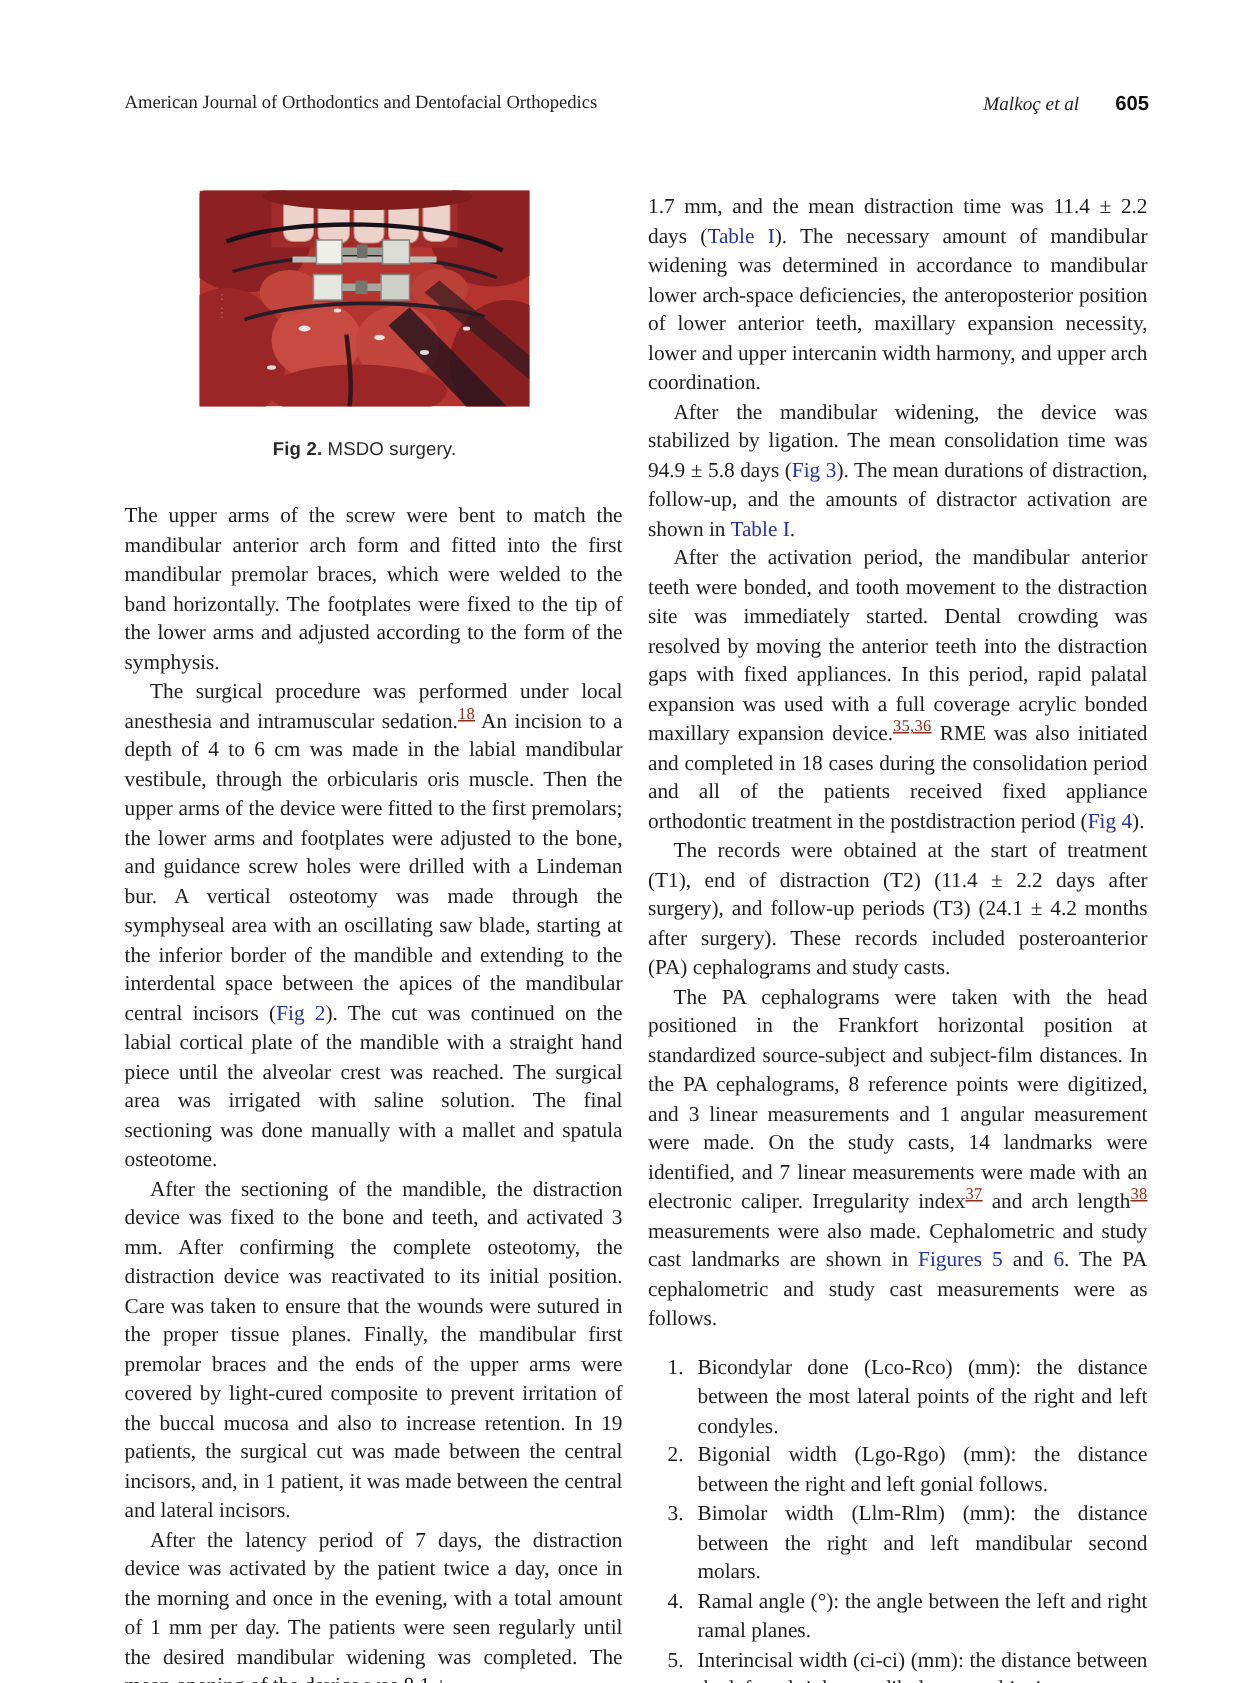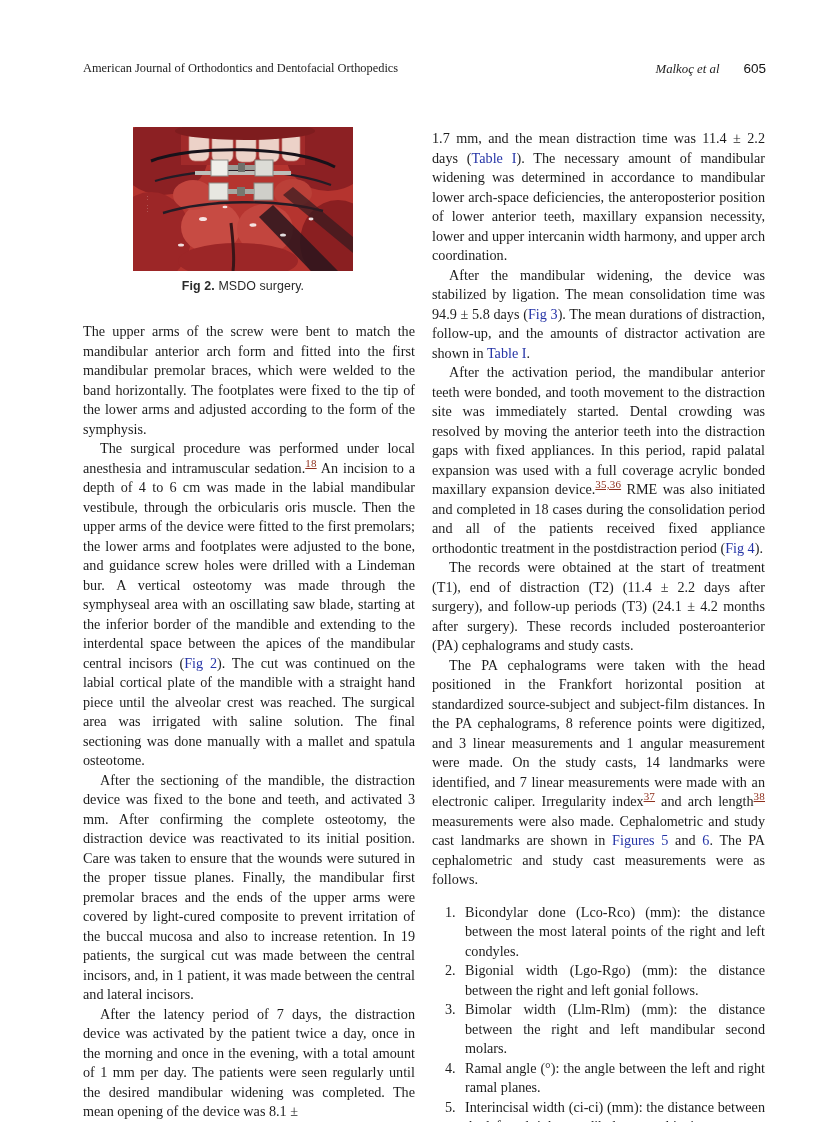--- a/index.html
+++ b/index.html
@@ -19,21 +19,21 @@
   
   .hdr-left{
     position:absolute;left:83px;top:61px;width:420px;
     font-size:12.4px;line-height:15.5px;color:#222;
   }
   .hdr-right{
     position:absolute;right:72px;top:61px;
     display:flex;align-items:baseline;gap:24px;
   }
   .hdr-authors{font-style:italic;font-size:12.8px;color:#222;}
-  .hdr-pageno{font-family:"Liberation Sans", sans-serif;font-weight:normal;font-size:13.5px;color:#111;}
+  .hdr-pageno{font-family:"Liberation Sans", sans-serif;font-weight:bold;font-size:13.5px;color:#111;}
   
   .col{position:absolute;top:127px;}
   .col-left{left:83px;width:332px;}
   .col-right{left:432px;width:333px;top:129px;}
   .body-text p{
     margin:0;
     font-size:14.2px;line-height:19.5px;
     text-align:justify;
   }
   .body-text p.indent{text-indent:17px;}
@@ -43,21 +43,21 @@
     line-height:0;
     vertical-align:super;
     letter-spacing:0.2px;
     text-decoration:underline;
   }
   .ref{color:var(--link);}
   
   .figure-block{width:220px;margin-left:50px;}
   .figure-photo{display:block;width:220px;height:144px;}
   .figure-caption{
-    margin-top:8px;
+    margin-top:21px;
     width:220px;
     text-align:center;
     font-family:"Liberation Sans", sans-serif;
     font-size:12.4px;color:#2a2a2a;
     letter-spacing:0.1px;
   }
   .figure-caption .cap-label{font-weight:bold;}
   .col-left .body-text{margin-top:29px;}
   
   .num-list{margin-top:13px;}

